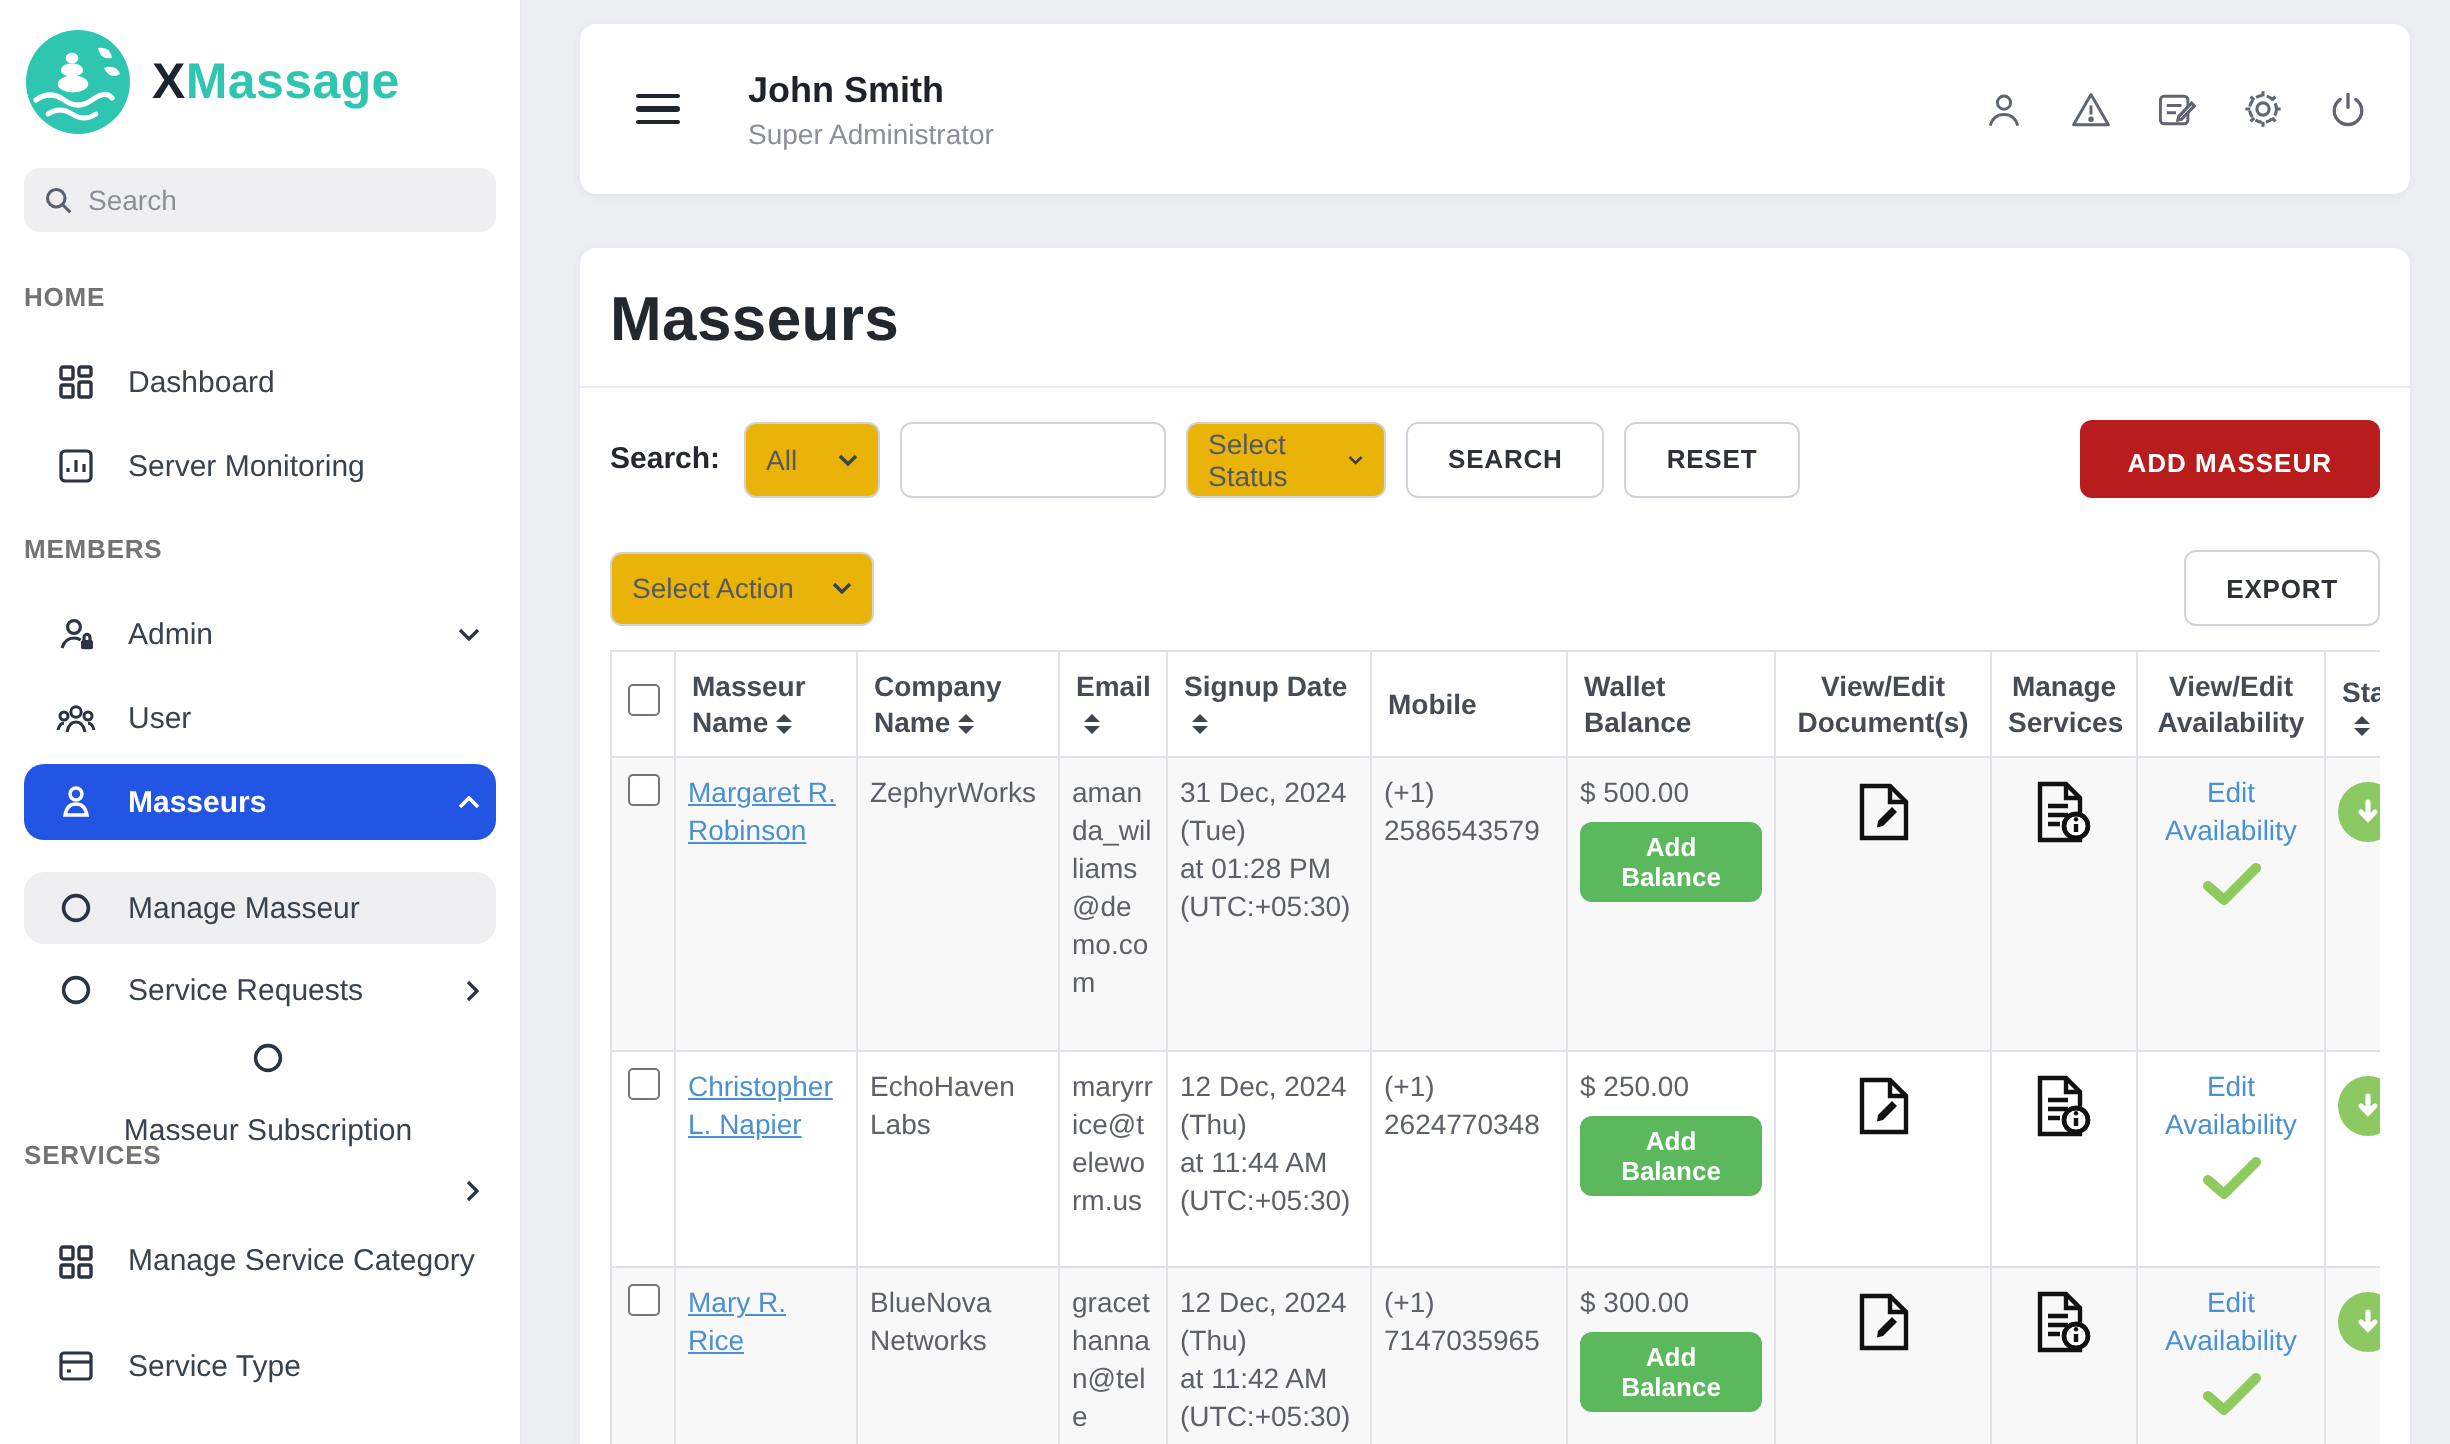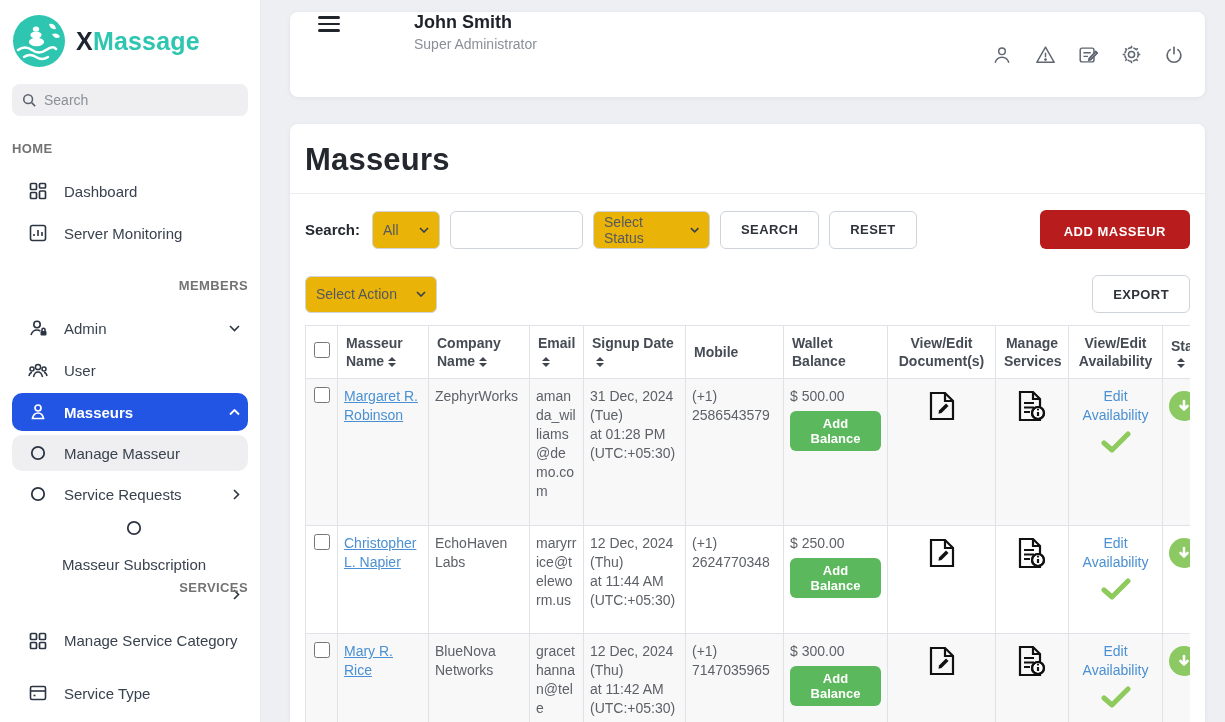--- a/index.html
+++ b/index.html
@@ -38,27 +38,27 @@
   }
   .s-item .s-ic { width:20px; display:flex; justify-content:center; flex:0 0 20px; }
   .s-item .chev { margin-left:auto; display:flex; }
   .s-item.active {
     background:#2355e4; color:#fff; height:38px; font-weight:700;
   }
   .s-item.subactive { background:#efeff1; height:36px; }
   .s-item.twoline { height:46px; line-height:1.35; }
   .m-logo   { margin-top:25px; }
   .mt20 { margin-top:20px; } .mt12 { margin-top:12px; } .mt8 { margin-top:8px; }
-  .mt19 { margin-top:30px;text-align:right; } .mt4 { margin-top:4px; } .mt11 { margin-top:11px;flex-direction:column; }
+  .mt19 { margin-top:19px; } .mt4 { margin-top:16px; } .mt11 { margin-top:11px;flex-direction:column; }
   .mt23 { margin-top:23px; } .mt14 { margin-top:14px; }
   
   .topbar {
     position:absolute; left:290px; top:12px; width:915px; height:85px;
     background:#fff; border-radius:8px; box-shadow:0 1px 5px rgba(30,35,60,.06);
-    display:flex; padding:0 18px 0 28px;gap:40px;
+    display:flex; align-items:center; padding:0 18px 0 28px;
   }
   .burger { width:22px; cursor:pointer; margin-right:34px; }
   .burger div { height:2.5px; background:#20242c; border-radius:2px; margin:4px 0; }
   .who .nm { font-size:18px; font-weight:700; color:#1e232b; }
   .who .rl { font-size:14px; color:#8a8f98; margin-top:3px; }
   .top-icons { margin-left:auto; display:flex; align-items:center; gap:17px; }
   .tbtn { width:26px; height:26px; display:flex; align-items:center; justify-content:center; cursor:pointer; }
   
   .content {
     position:absolute; left:290px; top:124px; width:915px; height:598px;
@@ -338,21 +338,21 @@
 
   <div class="filter-row">
     <span class="flabel">Search:</span>
     <div class="fake-select" style="width:68px">
       <span>All</span>
       <svg width="10" height="6" viewBox="0 0 10 6" fill="none" stroke="#3a4150" stroke-width="1.7">
           <path d="M1 1 L5 5 L9 1"></path>
         </svg>
     </div>
     <input class="fld-input" value="" style="">
-    <div class="fake-select" style="width:117px">
+    <div class="fake-select" style="width:100px">
       <span>Select Status</span>
       <svg width="10" height="6" viewBox="0 0 10 6" fill="none" stroke="#3a4150" stroke-width="1.7">
           <path d="M1 1 L5 5 L9 1"></path>
         </svg>
     </div>
     <button class="btn-outline">SEARCH</button>
     <button class="btn-outline">RESET</button>
     <button class="btn-add">ADD MASSEUR</button>
   </div>
 

